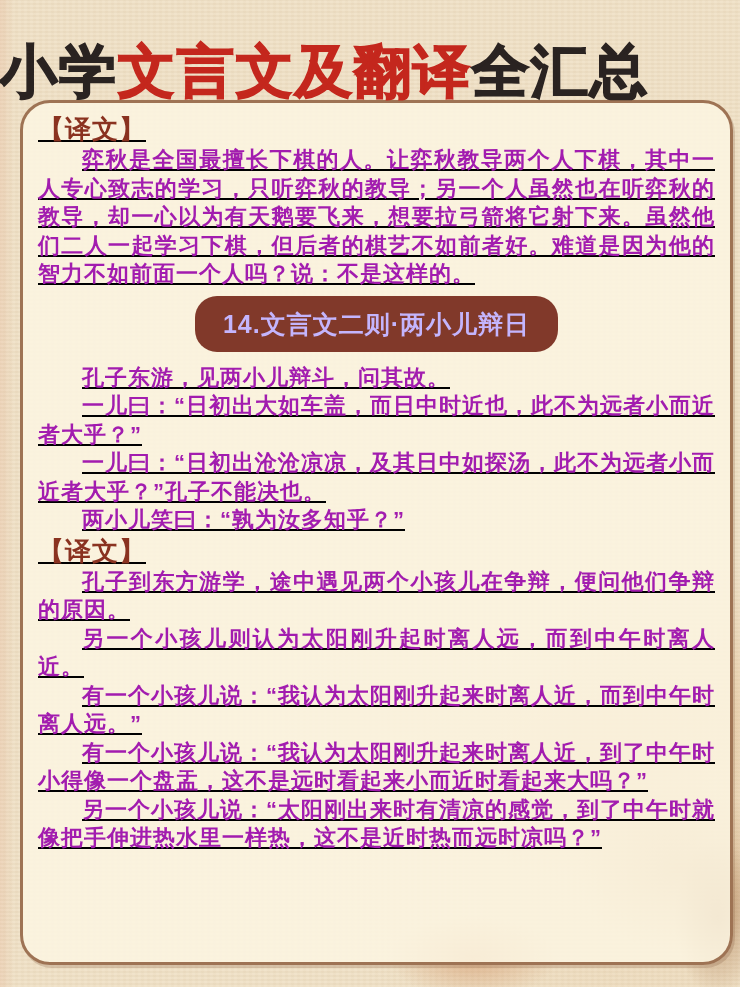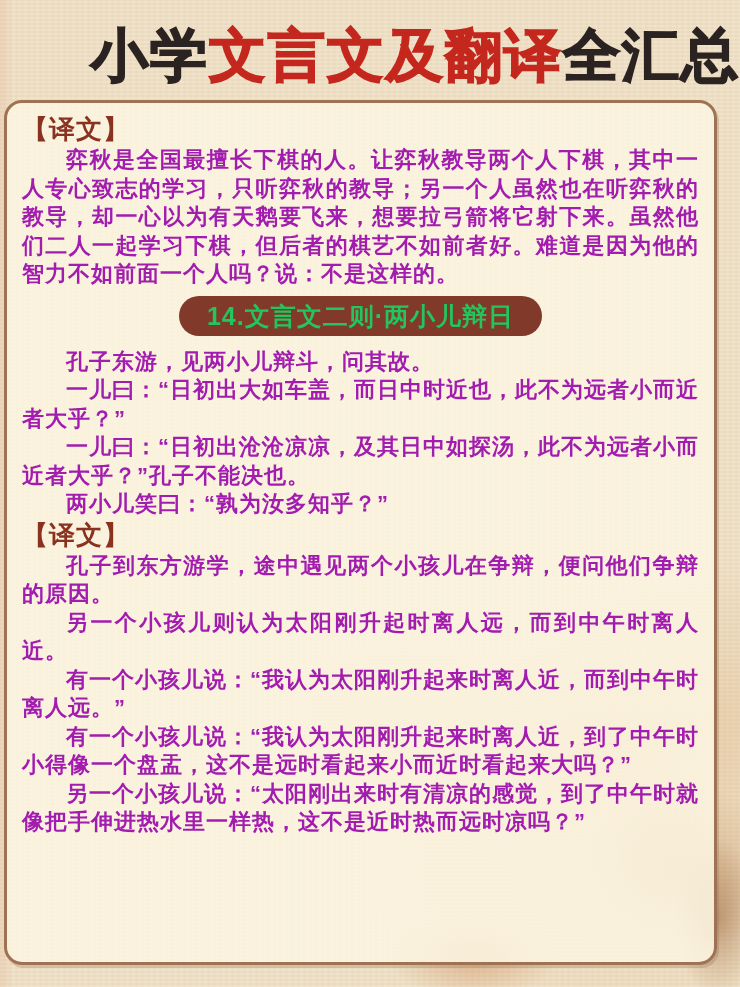--- a/index.html
+++ b/index.html
@@ -19,47 +19,47 @@
       radial-gradient(ellipse 120px 60px at 64% 97%, rgba(196,116,62,0.40), rgba(196,116,62,0) 70%),
       radial-gradient(ellipse 60px 110px at 97% 93%, rgba(150,95,52,0.50), rgba(150,95,52,0) 72%),
       radial-gradient(ellipse 150px 120px at 92% 88%, rgba(176,118,66,0.38), rgba(176,118,66,0) 70%),
       radial-gradient(ellipse 240px 170px at 78% 77%, rgba(213,160,112,0.30), rgba(213,160,112,0) 70%),
       radial-gradient(ellipse 300px 210px at 96% 72%, rgba(222,178,128,0.33), rgba(222,178,128,0) 72%),
       radial-gradient(ellipse 200px 140px at 55% 73%, rgba(225,190,150,0.28), rgba(225,190,150,0) 70%),
       radial-gradient(ellipse 420px 260px at 85% 88%, rgba(226,190,144,0.26), rgba(226,190,144,0) 75%);
   }
   .title{
     position:relative; z-index:2;
-    text-align:right; padding-top:14px; height:100px;
+    text-align:left; padding-top:14px; height:100px;
     font-size:57px; font-weight:900; letter-spacing:2px;
-    color:#2a2321; line-height:82px;
+    color:#2a2321; line-height:82px;margin-top:16px;
     -webkit-text-stroke:1.6px currentColor;
   }
   .title .red{ color:#c4271d; -webkit-text-stroke:1.6px #c4271d; }
   .card{
-    position:absolute; z-index:1; left:4px; top:100px; width:713px; height:865px;
+    position:absolute; z-index:1; left:20px; top:100px; width:713px; height:865px;
     background:rgba(252,245,225,0.87);
-    border:3px solid #9e7354; border-radius:18px;
+    border:3px solid #9e7354; border-radius:30px;
     box-shadow:2px 3px 0 rgba(145,105,75,0.28);
-    padding:10px 15px 8px 15px; overflow:hidden;
+    padding:10px 15px 8px 15px; overflow:hidden;text-decoration:underline;
   }
   .label{
     font-size:26px; font-weight:900; color:#8a3220;
     line-height:33px; letter-spacing:1px;
   }
   .card p{
     font-size:22px; font-weight:700; color:#a21caf;
     line-height:28.5px; letter-spacing:1px;
     text-align:justify; text-indent:2em;
   }
   .banner-wrap{ text-align:center; margin:7px 0 12px 0; }
   .banner{
-    display:inline-block; background:#81392a; color:#22c55e;
+    display:inline-block; background:#81392a; color:#c4b5fd;
     font-size:25px; font-weight:900; letter-spacing:1px;
-    line-height:40px; padding:0 28px; border-radius:22px;
+    line-height:40px; padding:8px 28px; border-radius:22px;
   }
 </style>
 </head>
 <body>
 
 <div class="painting"></div>
 
 <h1 class="title"><span>小学</span><span class="red">文言文及翻译</span><span>全汇总</span></h1>
 
 <div class="card">

